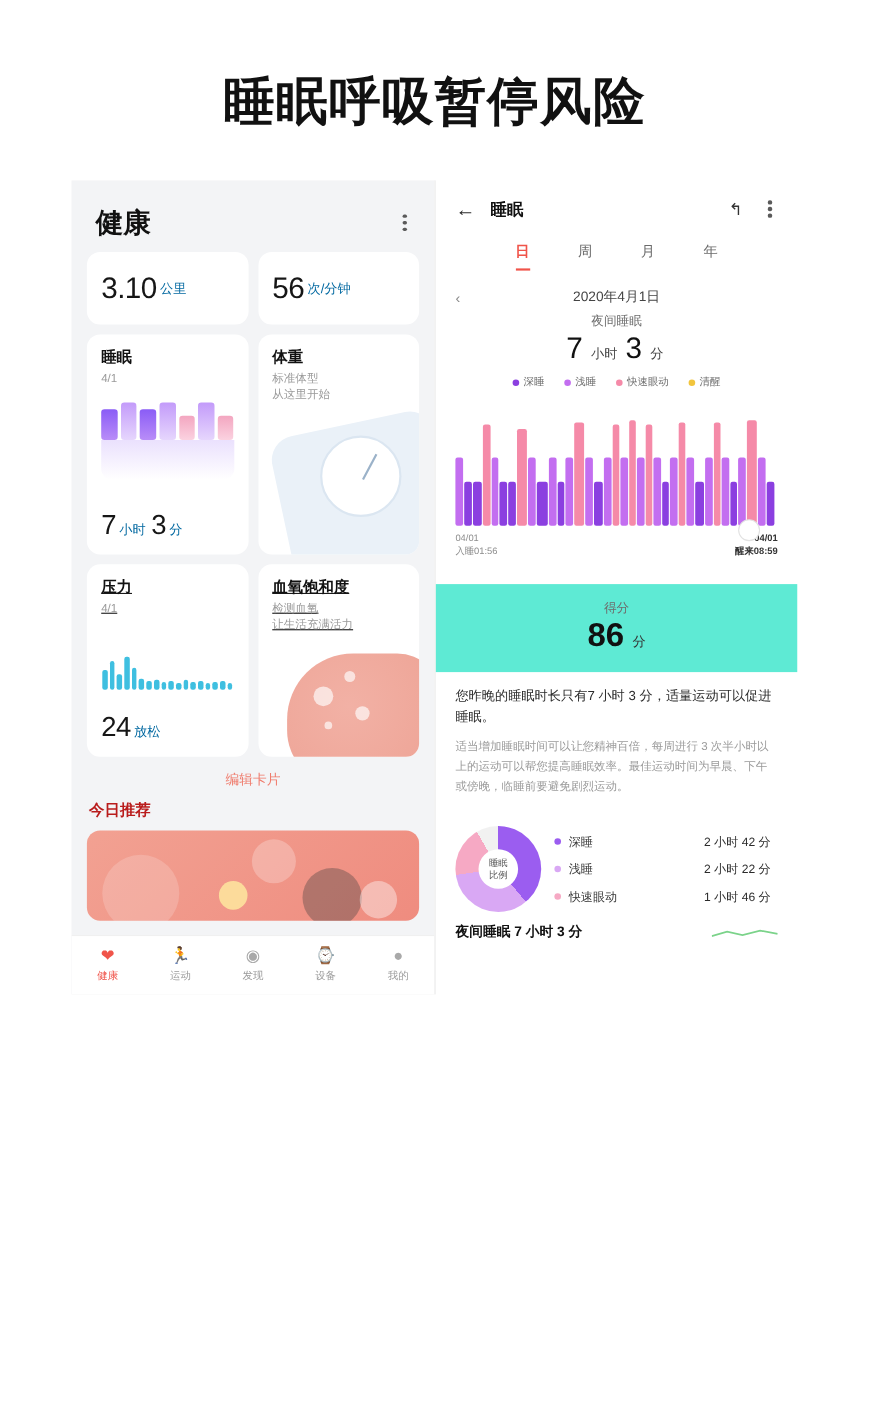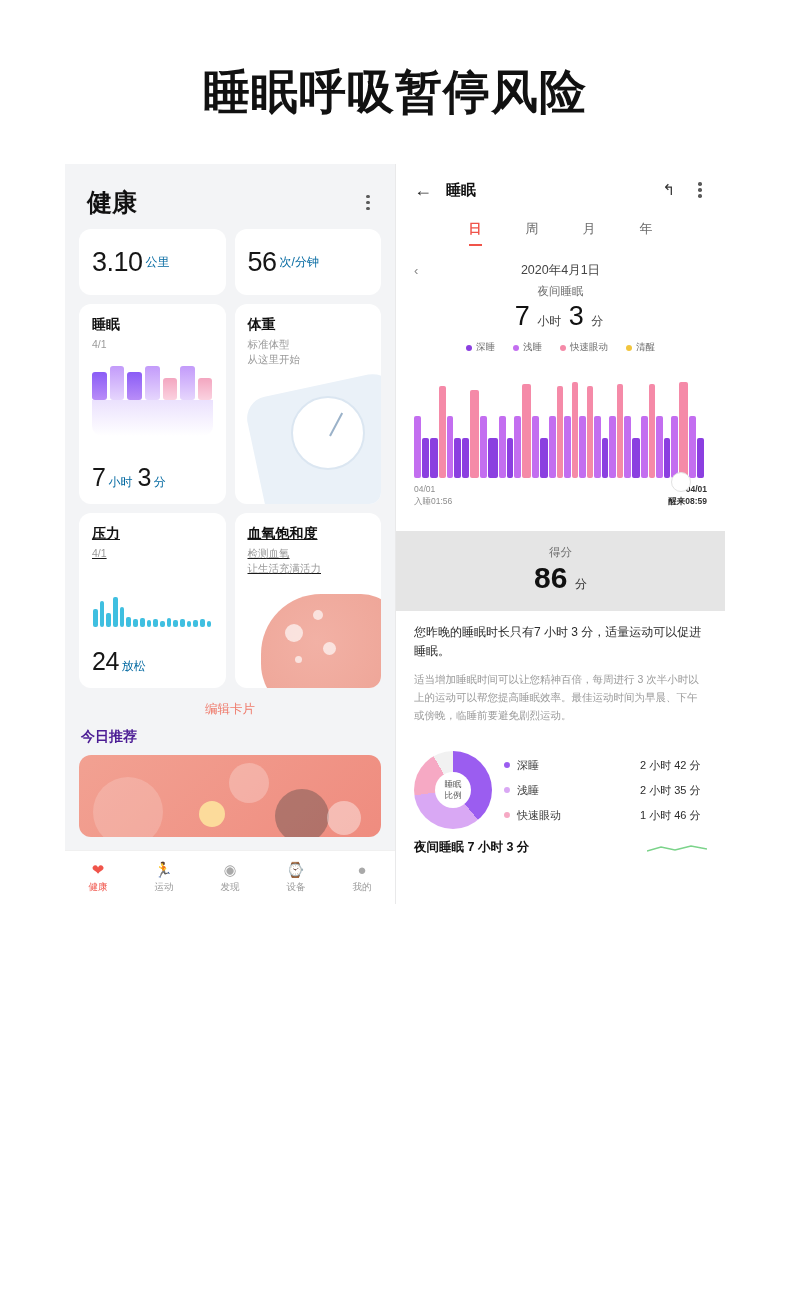--- a/index.html
+++ b/index.html
@@ -135,21 +135,21 @@
   .blood-dot {
     position: absolute; border-radius: 50%; background: rgba(255,255,255,.65);
   }
 
   .edit-link {
     text-align: center; font-size: 12.5px; color: #ef7a6b;
     margin-top: 13px; font-weight: 500;
   }
   .today {
     margin-top: 10px; padding: 0 16px;
-    font-size: 14px; font-weight: 700; color: #4c1d95;
+    font-size: 14px; font-weight: 700; color: #b91c1c;
   }
   .promo {
     margin: 9px 14px 0 14px; height: 82px; border-radius: 12px;
     background: linear-gradient(135deg,#f2a192,#ef8c7f);
     position: relative; overflow: hidden;
   }
   .promo .blob { position: absolute; border-radius: 50%; }
 
   .tabbar {
     position: absolute; left: 0; right: 0; bottom: 0; height: 54px;
@@ -199,21 +199,21 @@
     margin: 6px 18px 0 18px; display: flex; justify-content: space-between;
     font-size: 8.5px; color: #8c8c8c; line-height: 1.35;
   }
   .hypno-times .r { text-align: right; font-weight: 600; color: #333; }
   .scrub {
     position: absolute; right: 16px; bottom: -14px;
     width: 20px; height: 20px; border-radius: 50%;
     background: #fff; border: 1px solid #e2e2e2;
   }
 
-  .score-block { margin-top: 24px; background: #e5e5e5; padding: 14px 0 16px 0; }
+  .score-block { margin-top: 24px; background: #5eead4; padding: 14px 0 16px 0; }
   .score-lbl { text-align: center; font-size: 11.5px; color: #6d6d6d; }
   .score-val { text-align: center; margin-top: 1px; }
   .score-val .n { font-size: 30px; font-weight: 700; color: #111; }
   .score-val .u { font-size: 12px; color: #333; margin-left: 3px; }
 
   .advice {
     padding: 12px 18px 0 18px; font-size: 12px; line-height: 1.6; color: #2b2b2b;
   }
   .advice-sub {
     padding: 10px 18px 16px 18px; font-size: 10.5px; line-height: 1.7; color: #9a9a9a;
@@ -514,21 +514,21 @@
       </div>
       <div class="ratio-list">
         <div class="ratio-row">
           <i style="background:#9b5df0"></i>
           <span class="nm">深睡</span>
           <span class="vl">2 小时 42 分</span>
         </div>
         <div class="ratio-row">
           <i style="background:#d9a8f4"></i>
           <span class="nm">浅睡</span>
-          <span class="vl">2 小时 35 分</span>
+          <span class="vl">2 小时 22 分</span>
         </div>
         <div class="ratio-row">
           <i style="background:#f6a9c4"></i>
           <span class="nm">快速眼动</span>
           <span class="vl">1 小时 46 分</span>
         </div>
       </div>
     </div>
 
     <div class="night-total">

